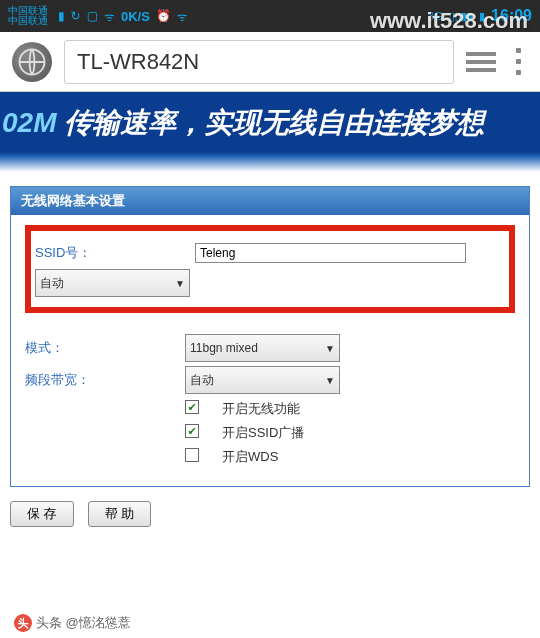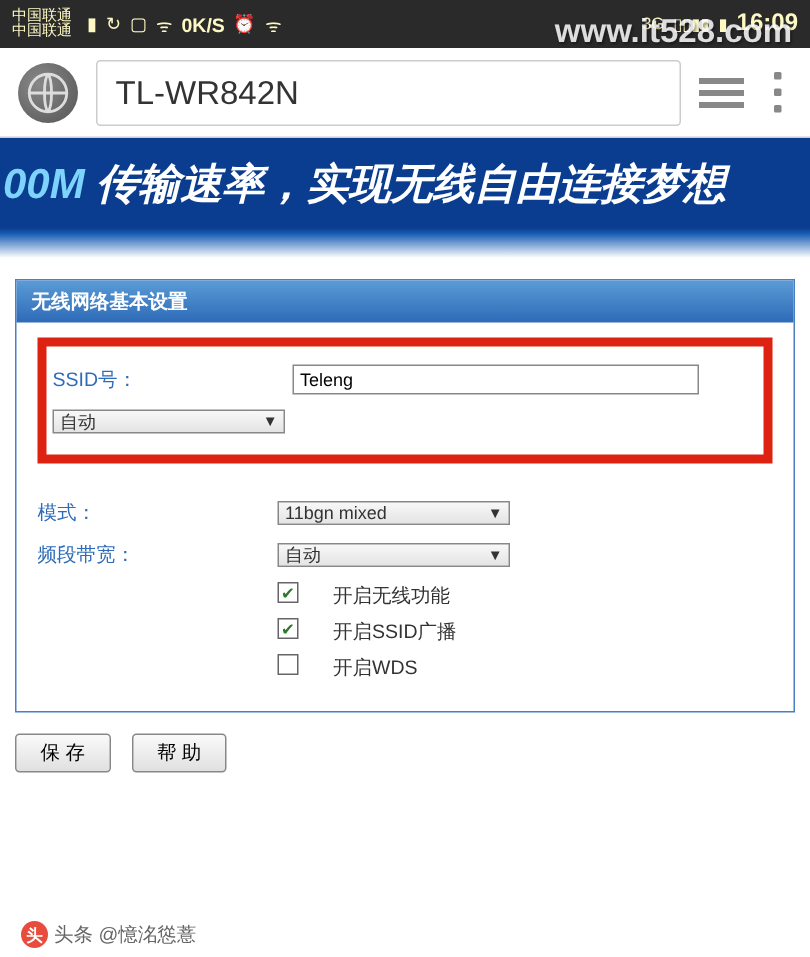--- a/index.html
+++ b/index.html
@@ -1,18 +1,18 @@
 <!DOCTYPE html>
 <html><head>
 <meta charset="utf-8">
 <style>
 * { box-sizing: border-box; margin: 0; padding: 0; }
 body { width: 540px; height: 638px; font-family: Arial, sans-serif; background: #fff; overflow: hidden; position: relative; }
 
-.status-bar { height: 32px; background: #2a2a2a; color: #fef9c3; display: flex; align-items: center; padding: 0 8px; font-size: 12px; gap: 6px; }
+.status-bar { height: 32px; background: #2a2a2a; color: #0ea5e9; display: flex; align-items: center; padding: 0 8px; font-size: 12px; gap: 6px; }
 .status-left { display: flex; gap: 4px; font-size: 10px; line-height: 1; }
 .status-left span { display: block; }
 .status-icons { display: flex; gap: 6px; align-items: center; margin-left: 4px; }
 .speed { font-weight: bold; font-size: 13px; }
 .status-right { margin-left: auto; display: flex; gap: 6px; align-items: center; font-size: 11px; }
 .time { font-size: 16px; font-weight: bold; }
 
 .watermark { position: absolute; top: 8px; right: 12px; color: rgba(255,255,255,0.85); font-size: 22px; font-weight: bold; z-index: 100; text-shadow: 1px 1px 2px rgba(0,0,0,0.4); }
 
 .browser-bar { height: 60px; background: #fff; display: flex; align-items: center; padding: 0 12px; gap: 12px; border-bottom: 1px solid #ccc; }
@@ -31,21 +31,21 @@
 .panel { border: 1px solid #4a7fc4; }
 .panel-header { background: linear-gradient(to bottom, #5b9bd5, #2e6bb8); color: #fff; font-weight: bold; font-size: 13px; padding: 5px 10px; }
 .panel-body { padding: 10px 14px 14px; font-size: 13px; color: #333; }
 .intro { margin-bottom: 10px; color: #444; }
 
 .form-area { position: relative; }
 .highlight-box { border: 6px solid #d21; padding: 6px 4px; margin-bottom: 21px; }
 .form-row { display: flex; align-items: center; margin: 4px 0; min-height: 24px; }
 .form-label { width: 160px; color: #2e6bb8; font-size: 13px; }
 .text-input { width: 271px; height: 20px; border: 1px solid #888; padding: 0 4px; font-size: 12px; background: #fff; }
-.select { width: 155px; height: 16px; border: 1px solid #888; background: linear-gradient(#f8f8f8,#e4e4e4); font-size: 12px; padding: 0 4px; display: flex; align-items: center; justify-content: space-between; }
+.select { width: 155px; height: 28px; border: 1px solid #888; background: linear-gradient(#f8f8f8,#e4e4e4); font-size: 12px; padding: 0 4px; display: flex; align-items: center; justify-content: space-between; }
 .select-arrow { font-size: 10px; color: #333; }
 
 .checkbox-row { display: flex; margin: 6px 0 6px 160px; gap: 23px; font-size: 13px; }
 .checkbox { width: 14px; height: 14px; border: 1px solid #666; background: #fff; display: flex; align-items: center; justify-content: center; font-size: 11px; color: #2a7a2a; }
 .checkbox.checked::after { content: "✔"; }
 
 .buttons { margin-top: 14px; display: flex; gap: 14px; }
 .btn { border: 1px solid #888; background: linear-gradient(#fafafa,#e0e0e0); padding: 3px 16px; font-size: 13px; border-radius: 3px; cursor: pointer; }
 
 .footer-note { position: absolute; bottom: 6px; left: 14px; font-size: 13px; color: #666; display: flex; align-items: center; gap: 4px; }
@@ -95,21 +95,21 @@
     </div>
   <div class="dots">
       <span></span>
       <span></span>
       <span></span>
     </div>
 </div>
 
 <div class="banner">
   <div class="banner-title">
-    <span class="speed-part">00M</span><span> 传输速率，实现无线自由连接梦想</span>
+    <span class="speed-part">02M</span><span> 传输速率，实现无线自由连接梦想</span>
   </div>
 </div>
 
 <div class="content">
   <div class="panel">
     <div class="panel-header">无线网络基本设置</div>
     <div class="panel-body">
 
       <div class="form-area">
         <div class="highlight-box">

